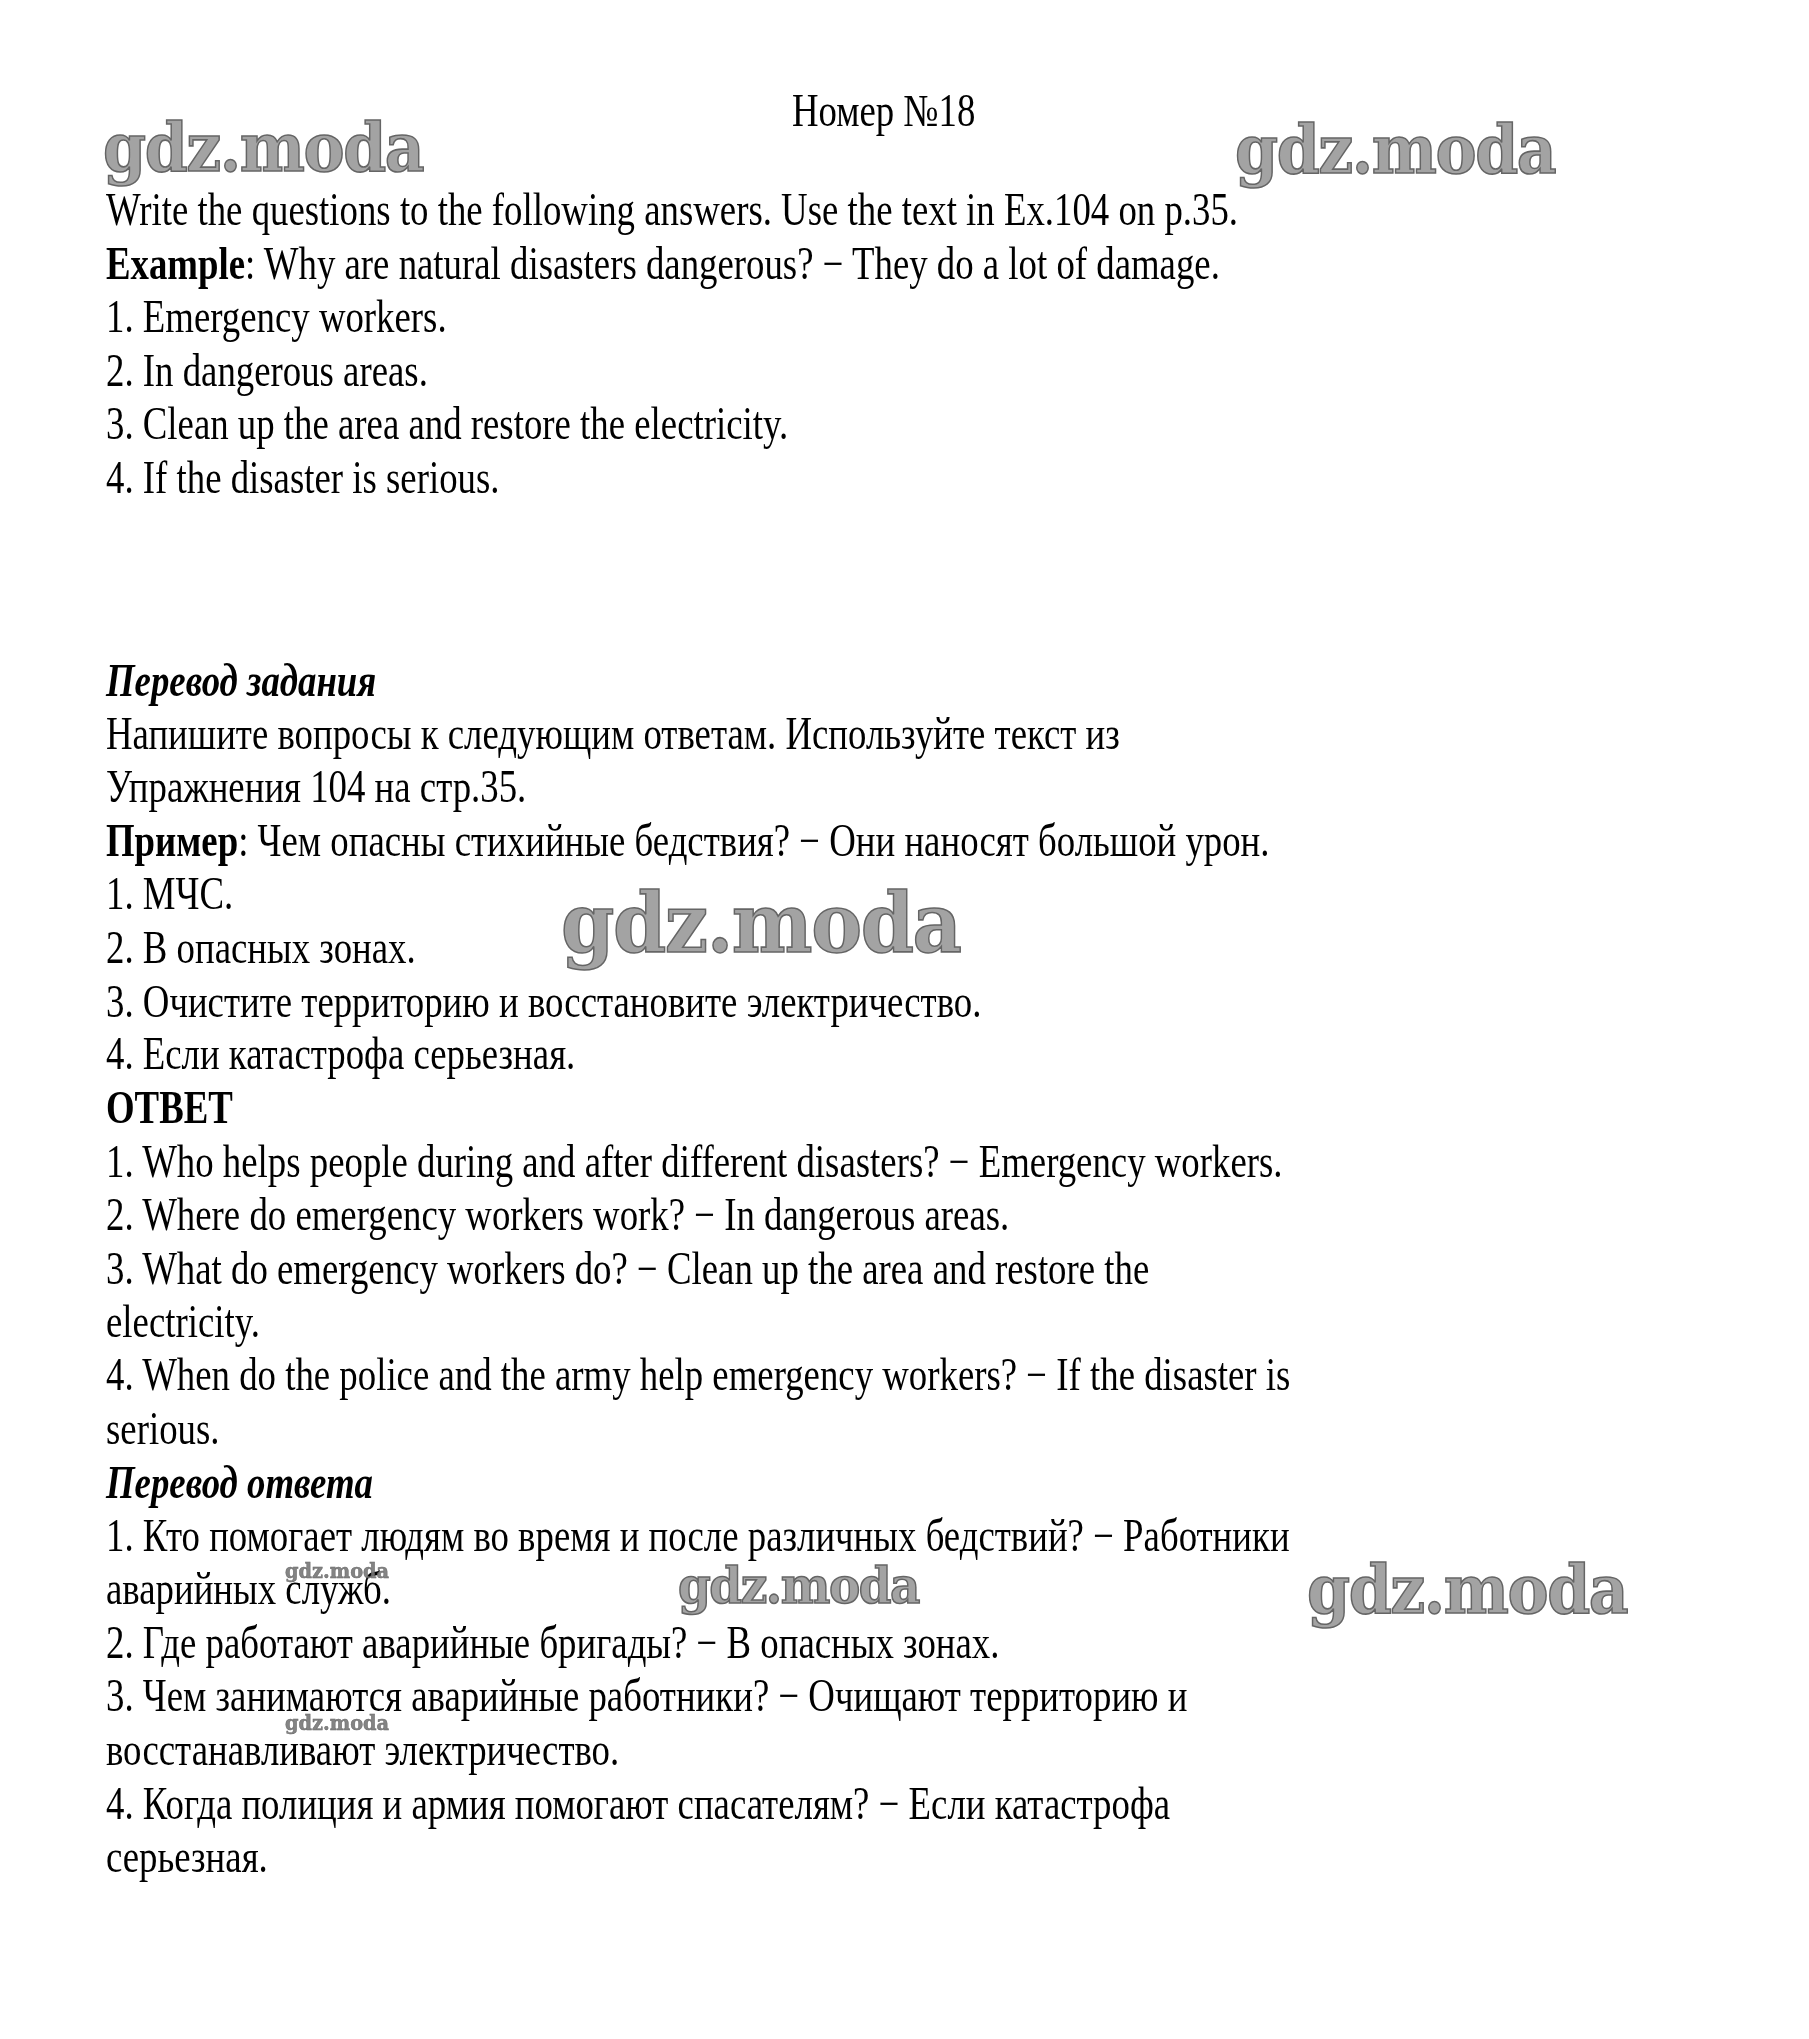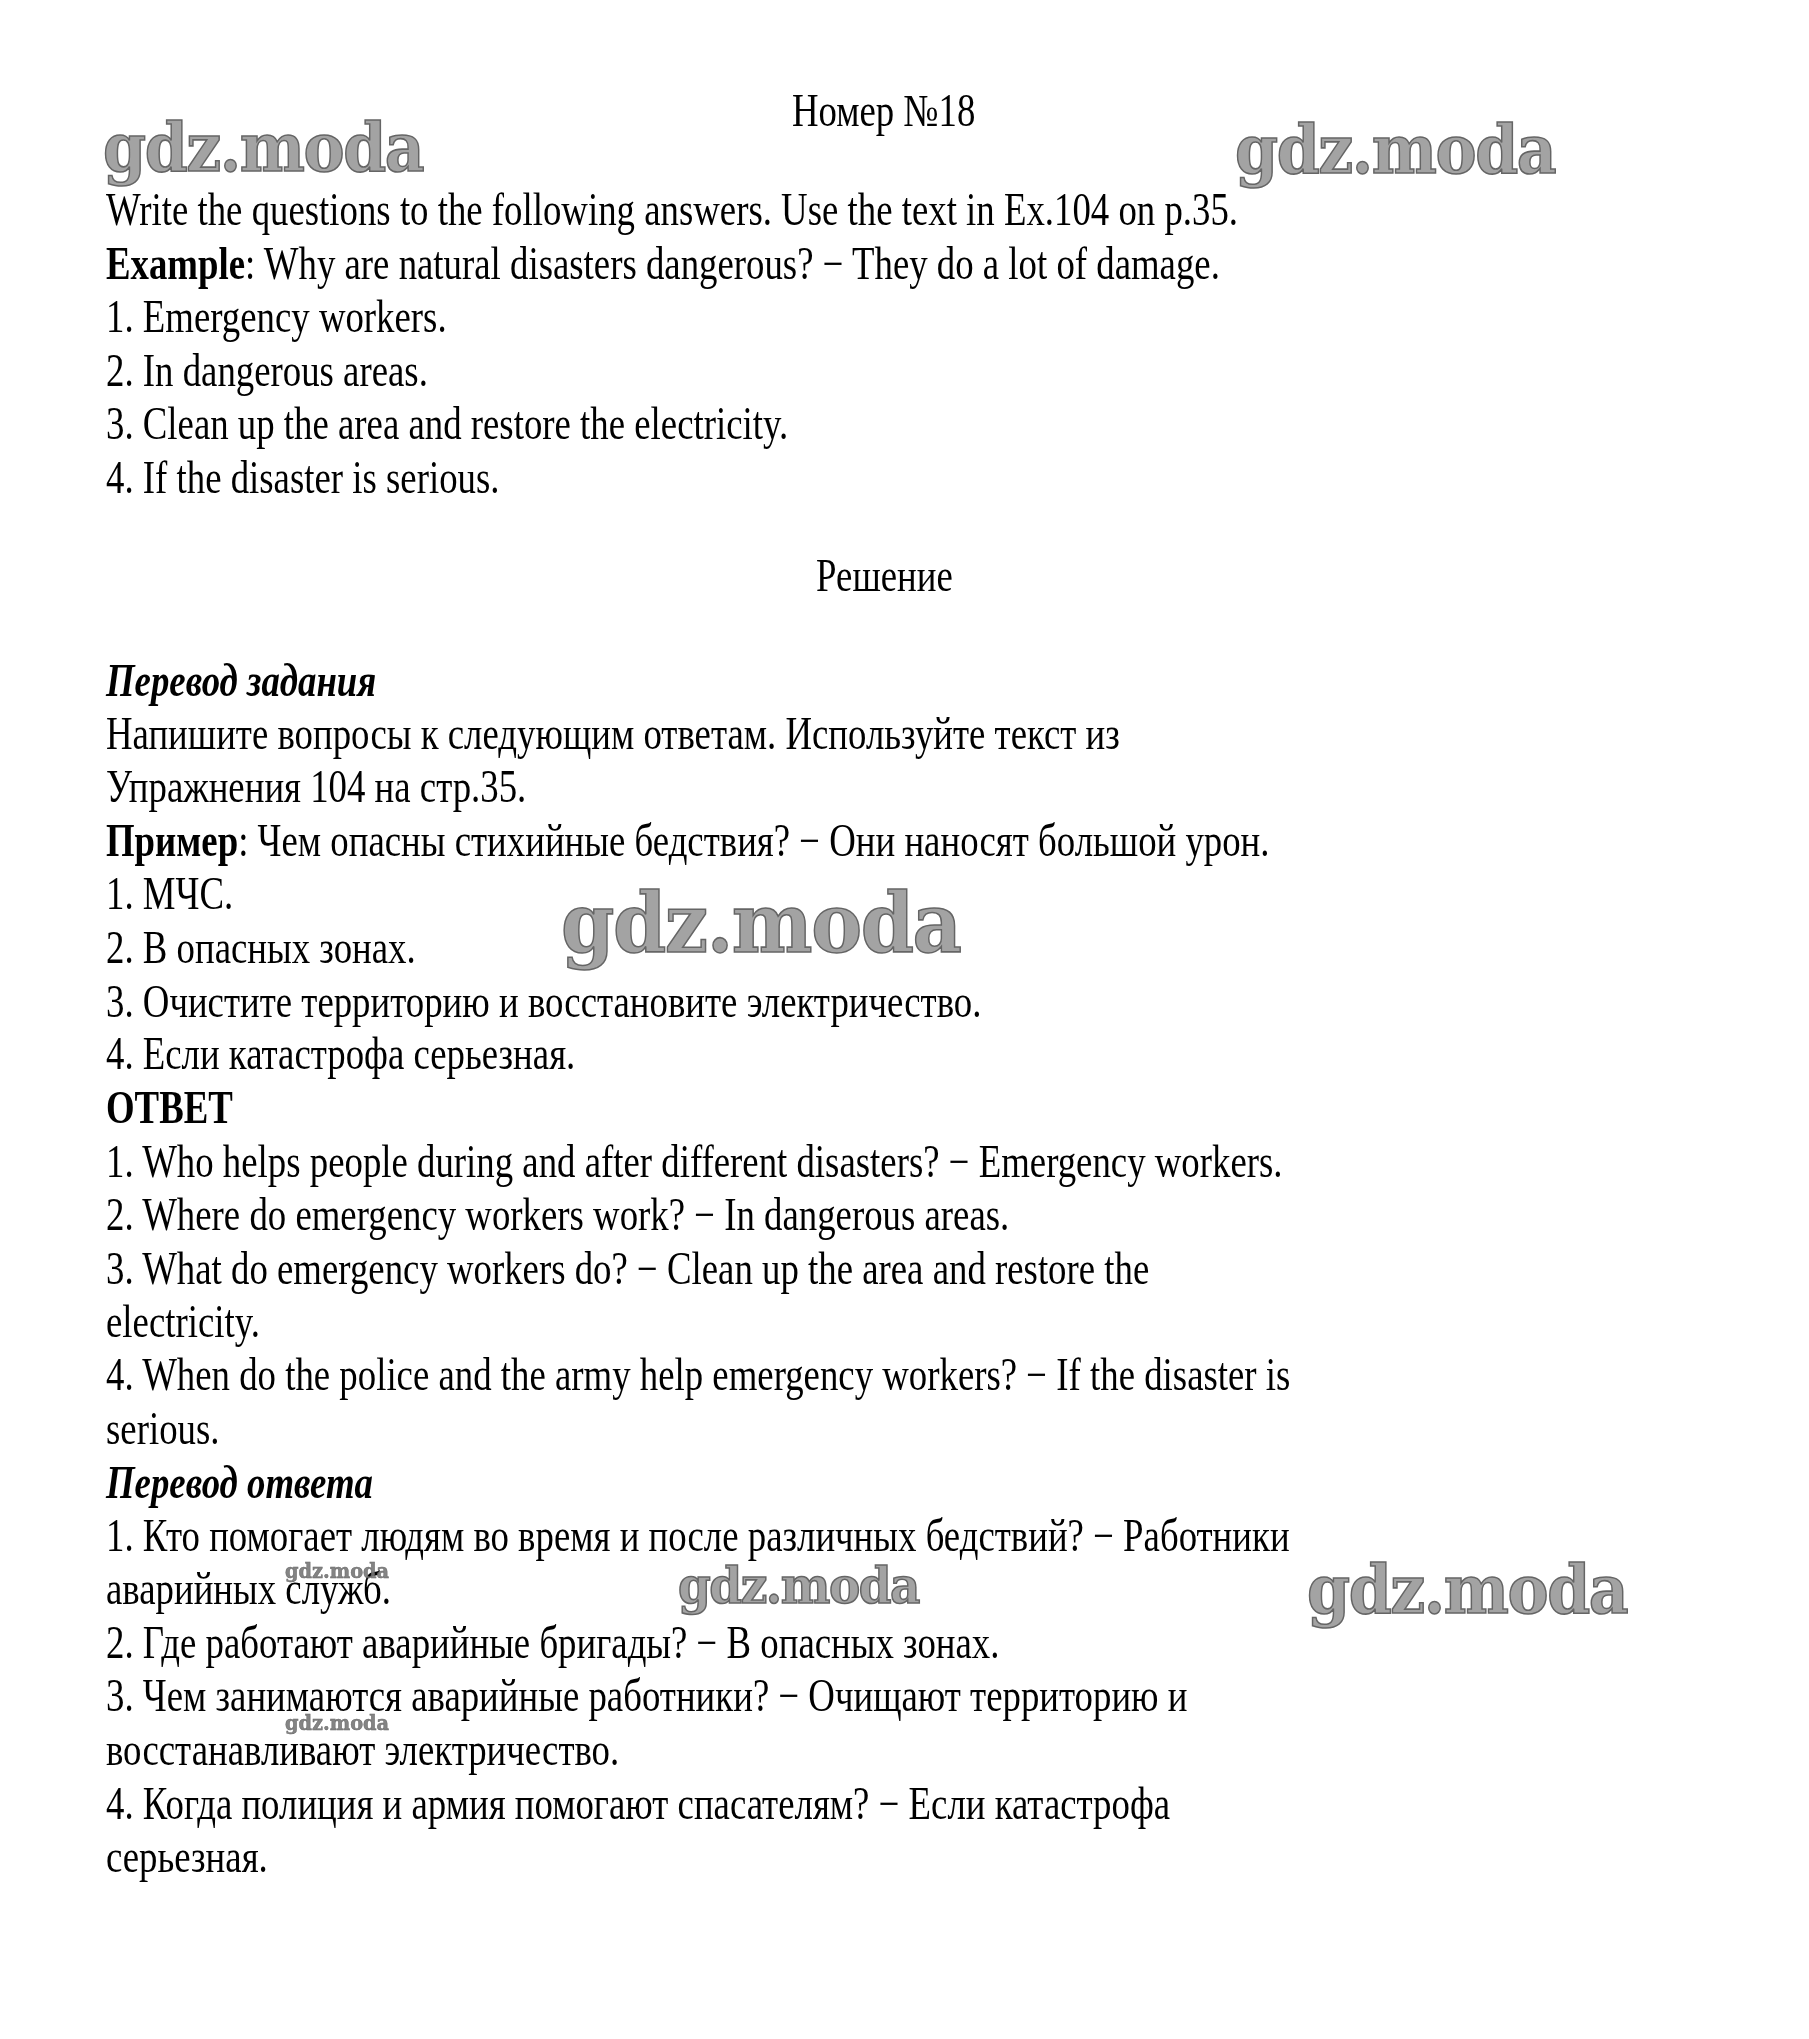--- a/index.html
+++ b/index.html
@@ -48,23 +48,20 @@
     <span class="inner">Номер №18</span>
   </div>
 
   <div class="line" style="top:187px;">Write the questions to the following answers. Use the text in Ex.104 on p.35.</div>
   <div class="line" style="top:241px;"><span class="b">Example</span><span>: Why are natural disasters dangerous? − They do a lot of damage.</span></div>
   <div class="line" style="top:294px;">1. Emergency workers.</div>
   <div class="line" style="top:348px;">2. In dangerous areas.</div>
   <div class="line" style="top:401px;">3. Clean up the area and restore the electricity.</div>
   <div class="line" style="top:455px;">4. If the disaster is serious.</div>
 
-  <div class="line center" style="top:553px;">
-    <span class="inner">Решение</span>
-  </div>
 
   <div class="line bi" style="top:658px;">Перевод задания</div>
   <div class="line" style="top:711px;">Напишите вопросы к следующим ответам. Используйте текст из</div>
   <div class="line" style="top:764px;">Упражнения 104 на стр.35.</div>
   <div class="line" style="top:818px;"><span class="b">Пример</span><span>: Чем опасны стихийные бедствия? − Они наносят большой урон.</span></div>
   <div class="line" style="top:871px;">1. МЧС.</div>
   <div class="line" style="top:925px;">2. В опасных зонах.</div>
   <div class="line" style="top:979px;">3. Очистите территорию и восстановите электричество.</div>
   <div class="line" style="top:1031px;">4. Если катастрофа серьезная.</div>
 

